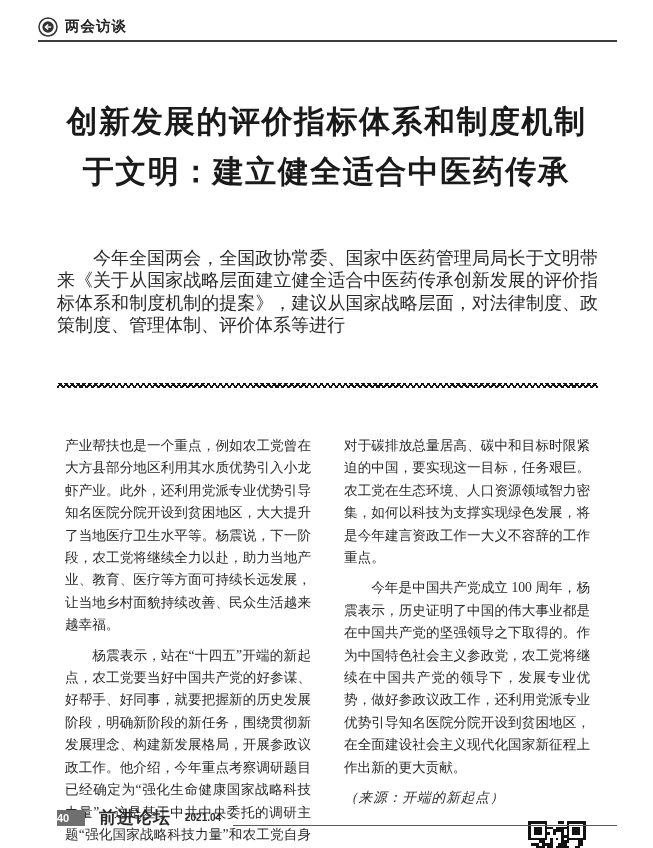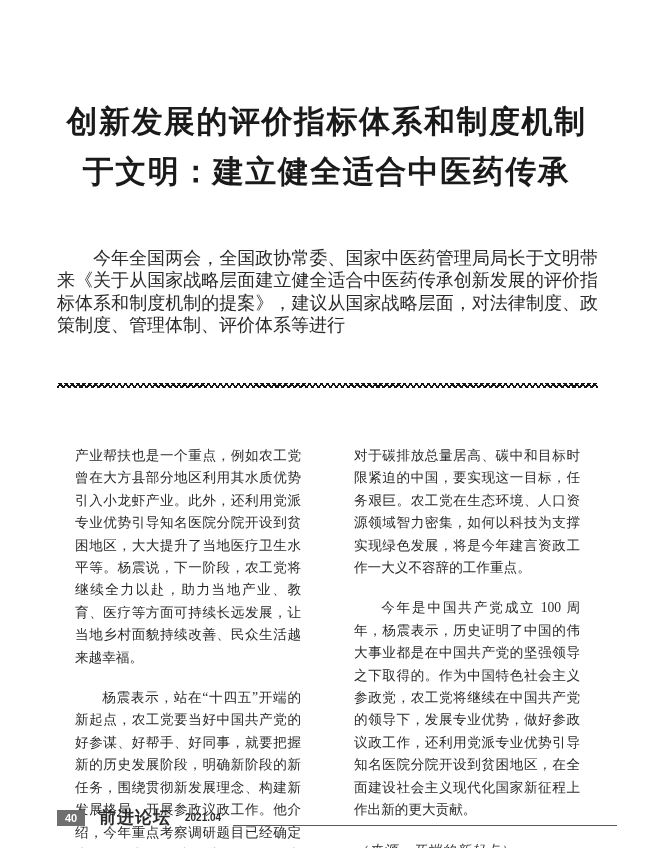--- a/index.html
+++ b/index.html
@@ -55,21 +55,21 @@
       repeating-linear-gradient(45deg,#161616 0 1.6px,transparent 1.6px 4.2px),
       repeating-linear-gradient(-45deg,#161616 0 1.6px,transparent 1.6px 4.2px);
   }
   
   .bodytext{
     position:absolute;top:427px;left:57px;right:55px;
     display:flex;gap:17px;
   }
   .bodytext .col{flex:1;}
   .bodytext p{
-    margin:18px;
+    margin:8px;
     font-size:13.6px;line-height:22.4px;
     text-align:justify;color:#2a2a2a;
   }
   .bodytext p.indent{text-indent:2em;}
   .source{
     text-align:right;
     font-style:italic;
     font-size:12.8px;
     letter-spacing:1px;
     margin-top:4px !important;
@@ -91,21 +91,21 @@
   }
   
   .footer{
     position:absolute;left:57px;right:36px;top:808px;height:18px;
     display:flex;align-items:flex-end;
     font-family:"Liberation Sans","DejaVu Sans",sans-serif;
   }
   .pagenum{
     background:#6f6f6f;color:#fff;
     width:28px;height:16px;line-height:16px;
-    text-align:center;
+    text-align:left;
     font-size:11px;font-weight:bold;
     flex:0 0 auto;
   }
   .journal{
     margin-left:14px;
     font-size:17px;font-weight:bold;color:#2b2b2b;
     letter-spacing:1px;line-height:16px;
   }
   .issue{
     margin-left:14px;
@@ -117,20 +117,31 @@
     flex:1 1 auto;
     height:1.5px;background:#5a5a5a;
     margin-left:12px;
   }
 </style>
 </head>
 <body>
 
 <div class="page">
 
+  <div class="header">
+    <span class="hicon">
+      <svg viewBox="0 0 20 20" width="20" height="20">
+        <circle cx="10" cy="10" r="9" fill="none" stroke="#333" stroke-width="1.5"></circle>
+        <circle cx="10" cy="10" r="5.7" fill="#333"></circle>
+        <path d="M13.2 10 H8" stroke="#fff" stroke-width="1.4" fill="none"></path>
+        <path d="M10.2 7.4 L7.4 10 L10.2 12.6" stroke="#fff" stroke-width="1.4" fill="none"></path>
+      </svg>
+    </span>
+    <span class="hlabel">两会访谈</span>
+  </div>
 
   <div class="title">
     <div>创新发展的评价指标体系和制度机制</div>
     <div>于文明：建立健全适合中医药传承</div>
   </div>
 
   <div class="intro">
     <p class="first">今年全国两会，全国政协常委、国家中医药管理局局长于文明带来《关于从国家战略层面建立健全适合中医药传承创新发展的评价指标体系和制度机制的提案》，建议从国家战略层面，对法律制度、政策制度、管理体制、评价体系等进行</p>
   </div>
 

